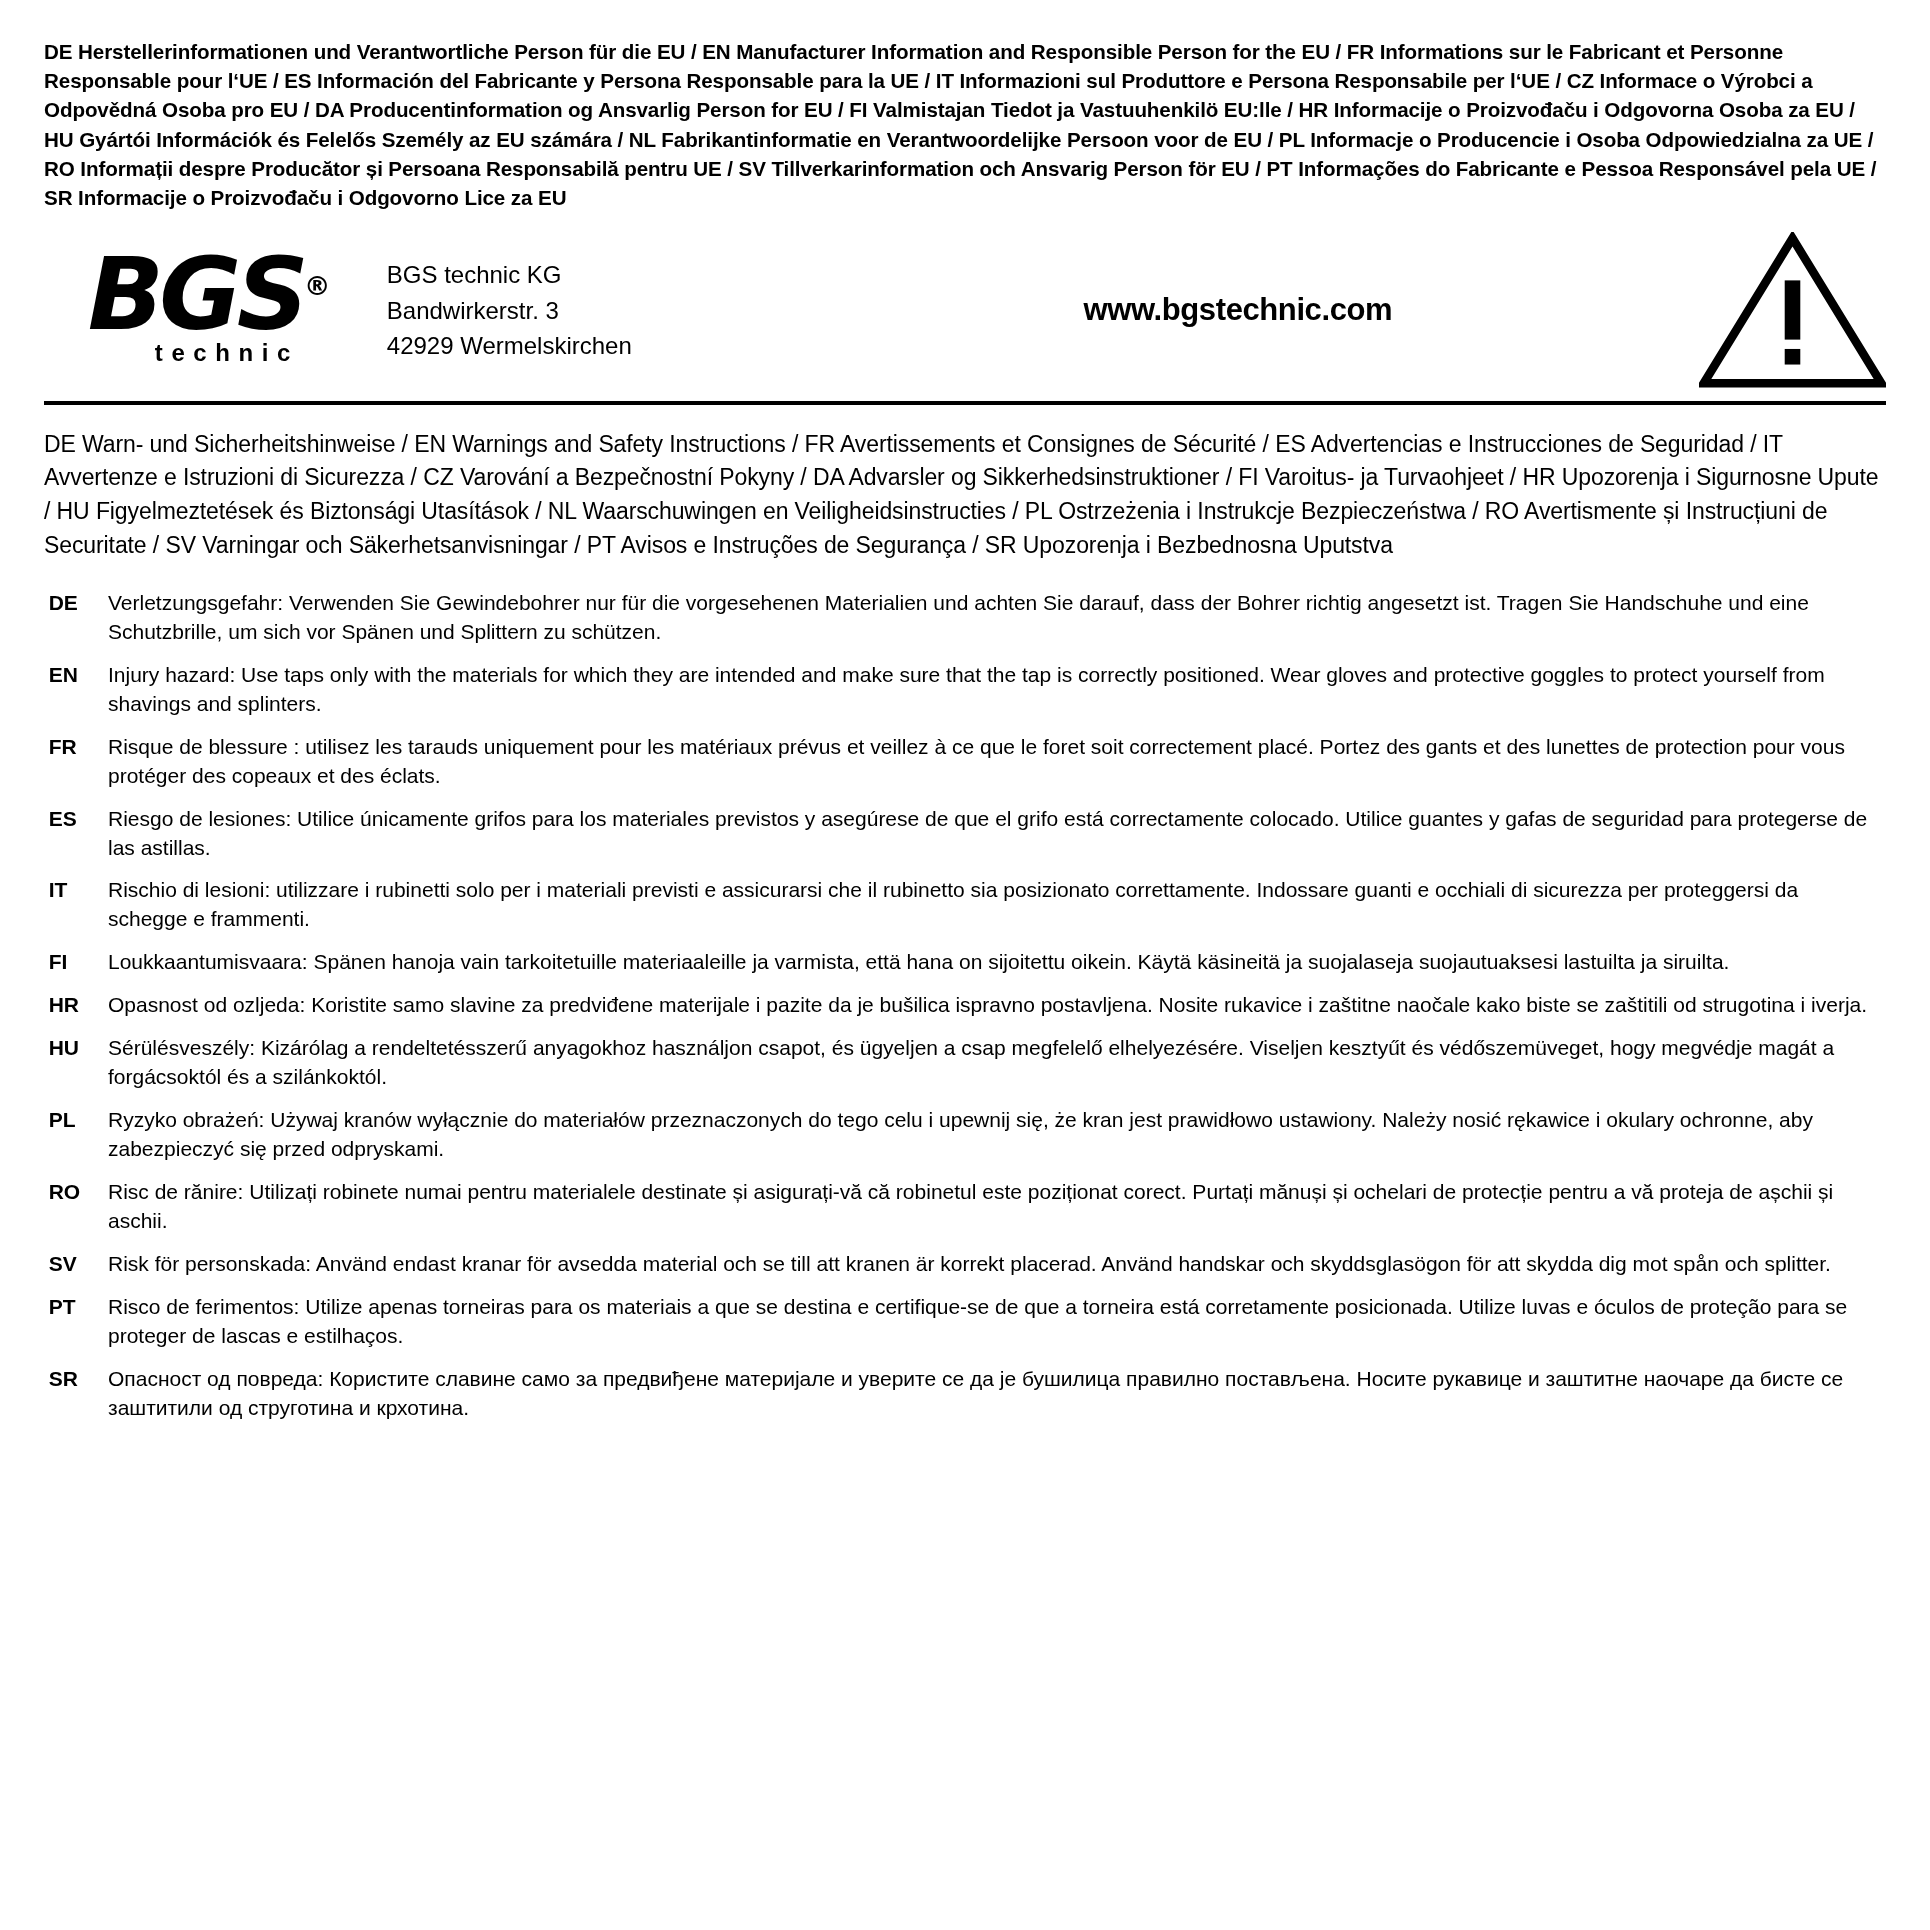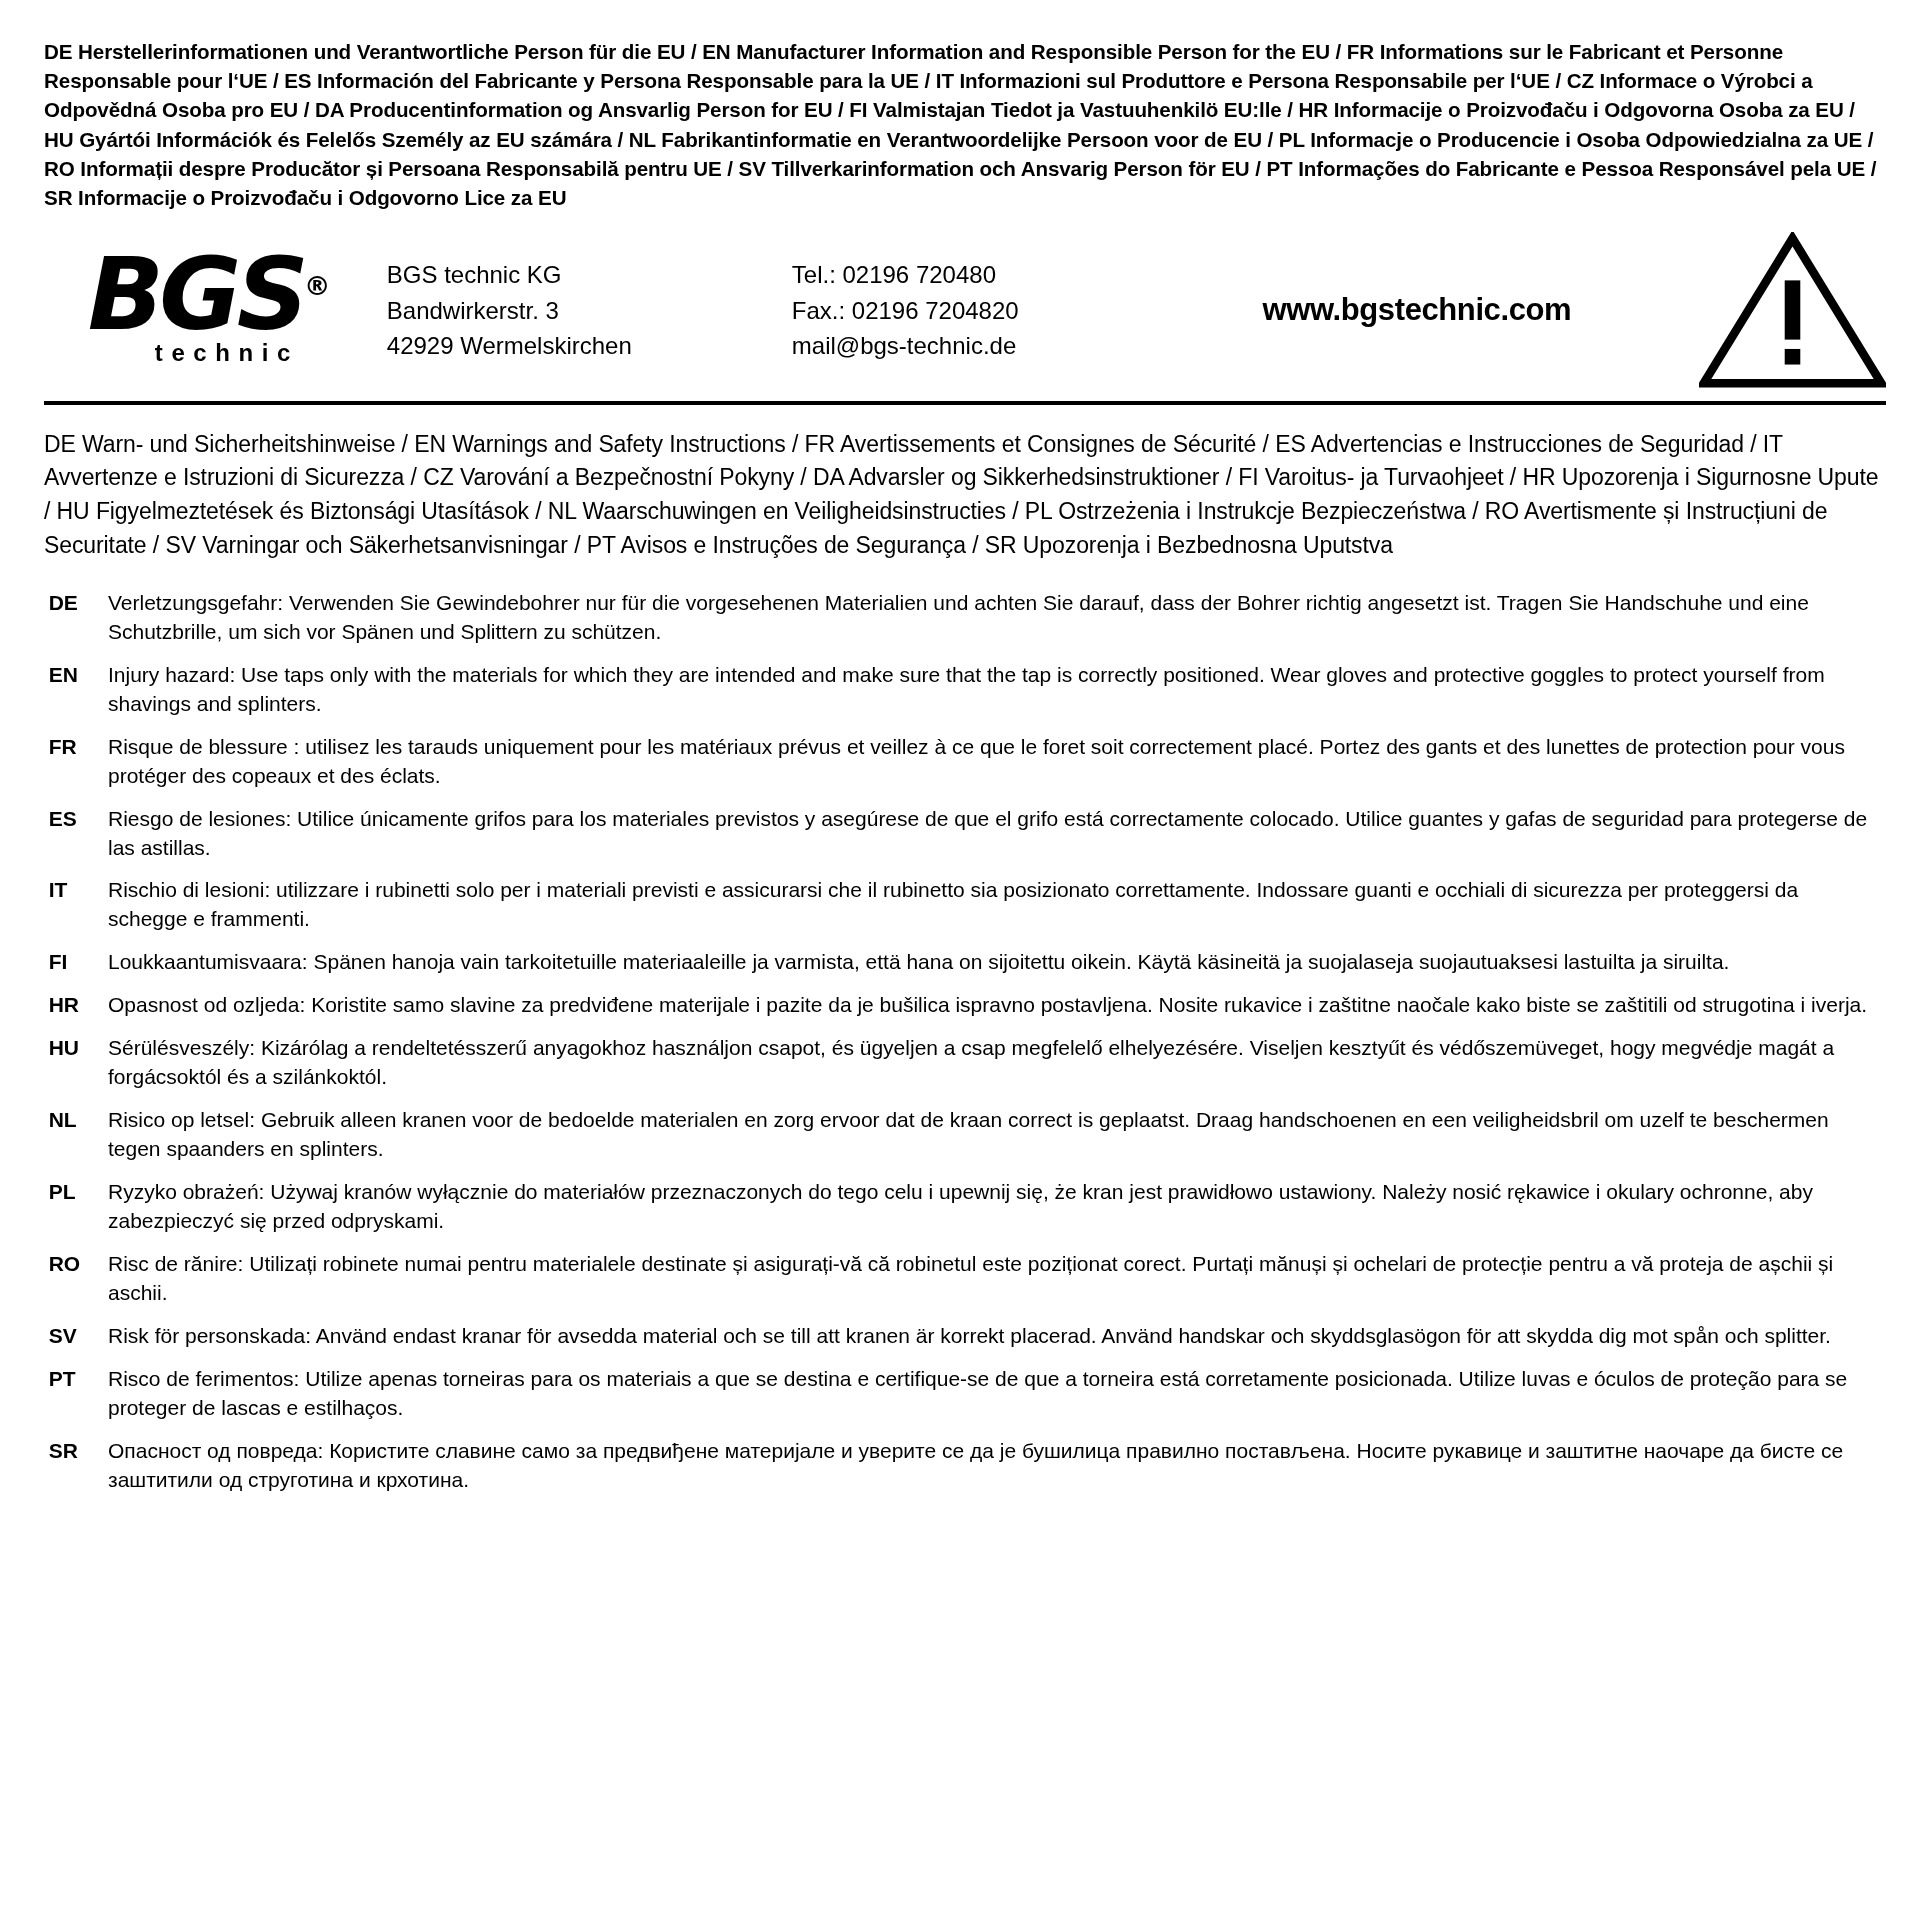--- a/index.html
+++ b/index.html
@@ -138,25 +138,20 @@
       <div class="logo-bgs"><span>BGS</span><span class="logo-reg">®</span></div>
       <div class="logo-technic">technic</div>
     </div>
 
     <div class="addr-block">
       <div>BGS technic KG</div>
       <div>Bandwirkerstr. 3</div>
       <div>42929 Wermelskirchen</div>
     </div>
 
-    <div class="tel-block">
-      <div>Tel.: 02196 720480</div>
-      <div>Fax.: 02196 7204820</div>
-      <div>mail@bgs-technic.de</div>
-    </div>
 
     <div class="web-block">www.bgstechnic.com</div>
 
     <div class="warn-tri-block">
       <svg width="187" height="156" viewBox="0 0 240 200" aria-hidden="true">
         <polygon points="120,8 234,194 6,194" fill="none" stroke="#000" stroke-width="11" stroke-linejoin="miter"></polygon>
         <rect x="110" y="62" width="20" height="76" fill="#000"></rect>
         <rect x="110" y="150" width="20" height="20" fill="#000"></rect>
       </svg>
     </div>
@@ -202,24 +197,20 @@
     <div class="lang-row">
       <div class="lang-code">HR</div>
       <div class="lang-text">Opasnost od ozljeda: Koristite samo slavine za predviđene materijale i pazite da je bušilica ispravno postavljena. Nosite rukavice i zaštitne naočale kako biste se zaštitili od strugotina i iverja.</div>
     </div>
 
     <div class="lang-row">
       <div class="lang-code">HU</div>
       <div class="lang-text">Sérülésveszély: Kizárólag a rendeltetésszerű anyagokhoz használjon csapot, és ügyeljen a csap megfelelő elhelyezésére. Viseljen kesztyűt és védőszemüveget, hogy megvédje magát a forgácsoktól és a szilánkoktól.</div>
     </div>
 
-    <div class="lang-row">
-      <div class="lang-code">NL</div>
-      <div class="lang-text">Risico op letsel: Gebruik alleen kranen voor de bedoelde materialen en zorg ervoor dat de kraan correct is geplaatst. Draag handschoenen en een veiligheidsbril om uzelf te beschermen tegen spaanders en splinters.</div>
-    </div>
 
     <div class="lang-row">
       <div class="lang-code">PL</div>
       <div class="lang-text">Ryzyko obrażeń: Używaj kranów wyłącznie do materiałów przeznaczonych do tego celu i upewnij się, że kran jest prawidłowo ustawiony. Należy nosić rękawice i okulary ochronne, aby zabezpieczyć się przed odpryskami.</div>
     </div>
 
     <div class="lang-row">
       <div class="lang-code">RO</div>
       <div class="lang-text">Risc de rănire: Utilizați robinete numai pentru materialele destinate și asigurați-vă că robinetul este poziționat corect. Purtați mănuși și ochelari de protecție pentru a vă proteja de așchii și aschii.</div>
     </div>

